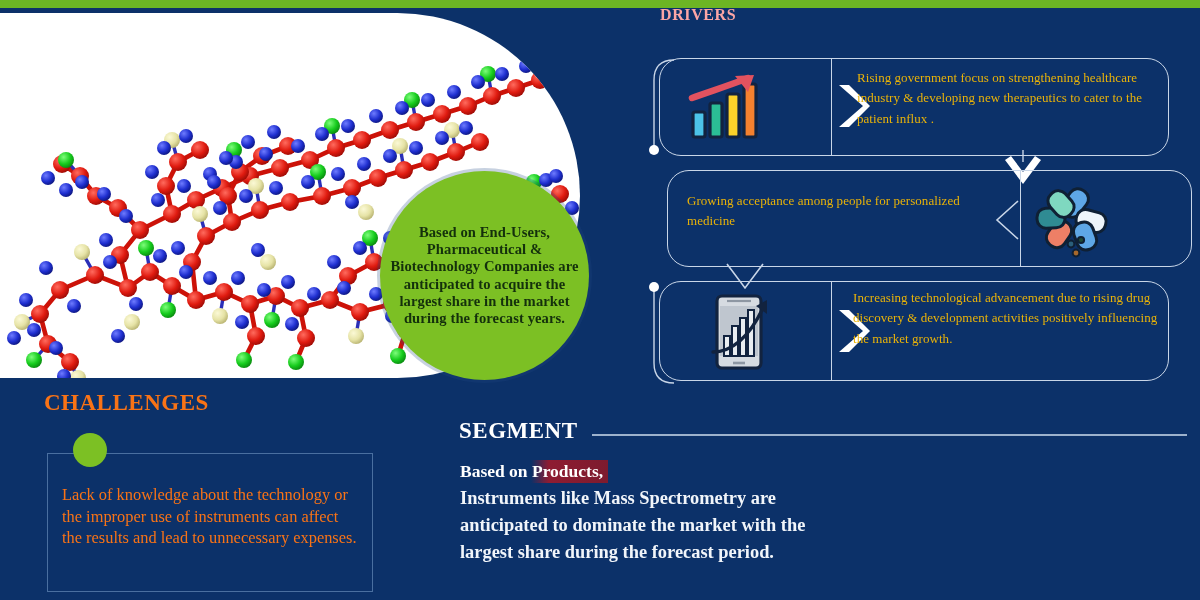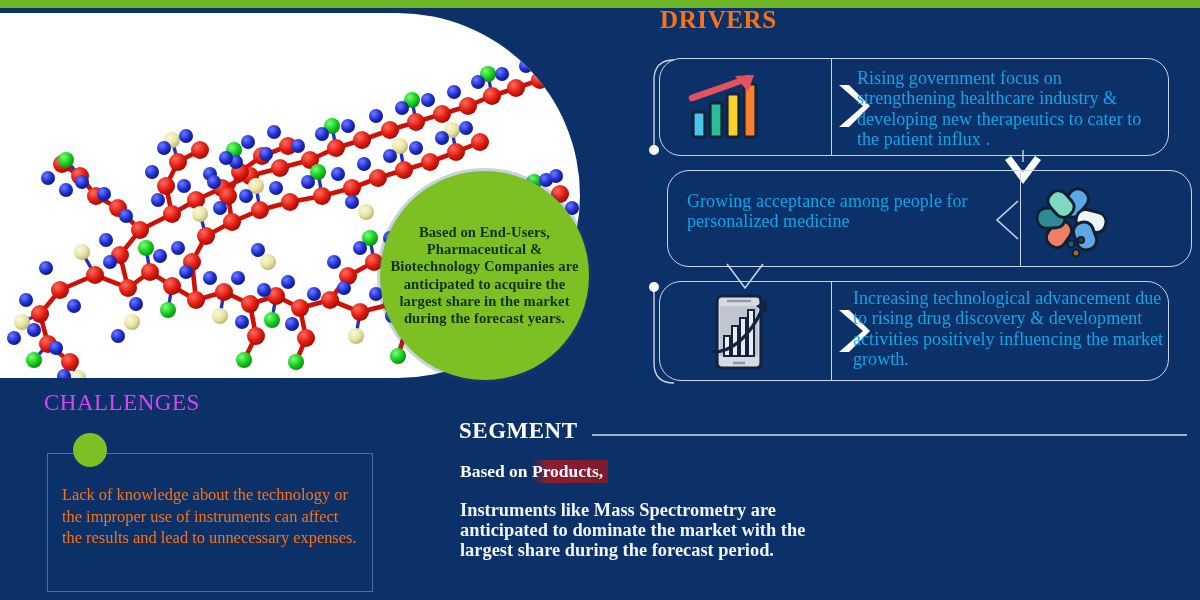--- a/index.html
+++ b/index.html
@@ -37,55 +37,55 @@
     margin:0;padding:0 6px;
     text-align:center;color:#14300c;
     font-family:"Liberation Serif",serif;
     font-weight:700;font-size:14.6px;line-height:17.2px;
     letter-spacing:.1px;
   }
 
   
   .drivers-title{
     position:absolute;left:660px;top:6px;
-    color:#f97316;font-family:"Liberation Serif",serif;
-    font-weight:700;font-size:25px;letter-spacing:.6px;
+    color:#fca5a5;font-family:"Liberation Serif",serif;
+    font-weight:700;font-size:16px;letter-spacing:.6px;
     z-index:20;
   }
   .drivers-wrap{position:absolute;left:645px;top:50px;width:545px;height:345px;z-index:20;}
 
   .d-box{position:absolute;border:1.4px solid #c9d6e8;border-radius:22px;box-sizing:border-box;}
   .d-box.b1{left:14px;top:8px;width:510px;height:98px;}
   .d-box.b2{left:22px;top:120px;width:525px;height:97px;}
   .d-box.b3{left:14px;top:231px;width:510px;height:100px;}
 
   .d-divider{position:absolute;width:1.4px;background:#c9d6e8;}
   .d-divider.v1{left:186px;top:8px;height:98px;}
   .d-divider.v2{left:375px;top:120px;height:97px;}
   .d-divider.v3{left:186px;top:231px;height:100px;}
 
   .d-text{
-    position:absolute;color:#0ea5e9;
+    position:absolute;color:#eab308;
     font-family:"Liberation Serif",serif;
-    font-size:18px;line-height:20.4px;letter-spacing:.05px;
+    font-size:13px;line-height:20.4px;letter-spacing:.05px;
   }
   .d-text.t1{left:212px;top:18px;width:305px;}
   .d-text.t2{left:42px;top:141px;width:315px;}
   .d-text.t3{left:208px;top:238px;width:312px;}
   .chev-r{
     position:absolute;color:#ffffff;font-size:0;
   }
 
   
   .icon-holder{position:absolute;}
 
   
   .challenges-title{
-    position:absolute;left:44px;top:390px;color:#d946ef;
-    font-family:"Liberation Serif",serif;font-weight:400;font-size:23px;letter-spacing:.5px;
+    position:absolute;left:44px;top:390px;color:#f97316;
+    font-family:"Liberation Serif",serif;font-weight:700;font-size:23px;letter-spacing:.5px;
     z-index:20;
   }
   .chal-box{
     position:absolute;left:47px;top:453px;width:326px;height:139px;
     border:1.2px solid #4a6fa0;box-sizing:border-box;z-index:18;
   }
   .chal-dot{
     position:absolute;left:73px;top:433px;width:34px;height:34px;border-radius:50%;
     background:#7cc024;z-index:22;
   }
@@ -107,21 +107,21 @@
   .seg-col.c1{left:460px;top:460px;width:350px;}
   .seg-col.c2{left:838px;top:460px;width:352px;}
   .seg-label{
     display:inline-block;color:#ffffff;font-family:"Liberation Serif",serif;
     font-weight:700;font-size:17.5px;line-height:21px;padding:1px 5px 1px 0;
   }
   .seg-label.l1{background:linear-gradient(90deg,rgba(140,24,44,0) 48%,#8e1c32 60%,#7d1b2e 100%);}
   .seg-label.l2{background:linear-gradient(90deg,rgba(140,24,80,0) 34%,#9b2160 62%,#a02364 100%);}
   .seg-body{
     color:#f1f5fa;font-family:"Liberation Serif",serif;
-    font-size:18.4px;line-height:20px;margin-top:17px;
+    font-size:18.4px;line-height:27px;margin-top:2px;
   }
   .seg-body.bold{font-weight:700;}
 </style>
 </head>
 <body>
 
 <div class="stage">
 
   <div class="top-strip"></div>
 

